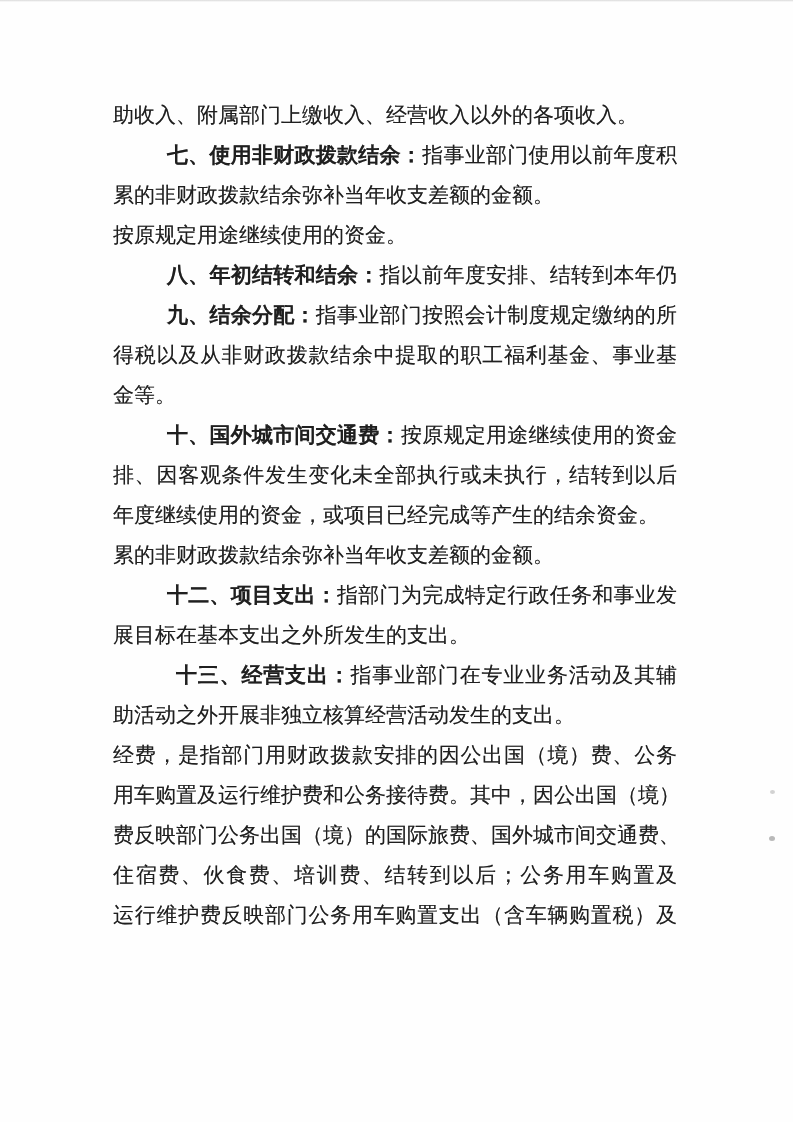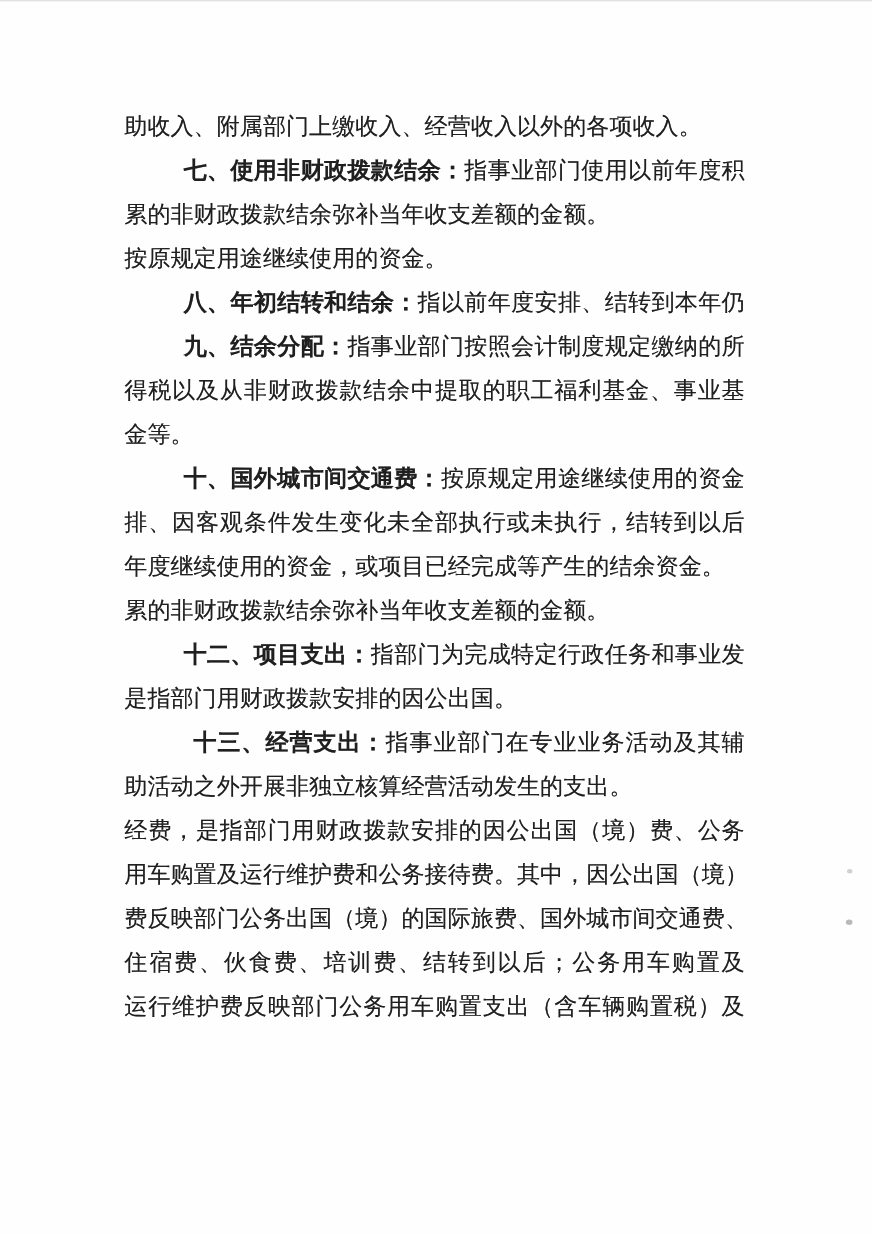--- a/index.html
+++ b/index.html
@@ -94,21 +94,21 @@
     <div class="line justify"><span>得税以及从非财政拨款结余中提取的职工福利基金、事业基</span></div>
     <div class="line"><span>金等。</span></div>
 
     <div class="line indent justify"><span class="b">十、国外城市间交通费：</span><span>按原规定用途继续使用的资金</span></div>
     <div class="line justify"><span>排、因客观条件发生变化未全部执行或未执行，结转到以后</span></div>
     <div class="line"><span>年度继续使用的资金，或项目已经完成等产生的结余资金。</span></div>
 
     <div class="line"><span>累的非财政拨款结余弥补当年收支差额的金额。</span></div>
 
     <div class="line indent justify"><span class="b">十二、项目支出：</span><span>指部门为完成特定行政任务和事业发</span></div>
-    <div class="line"><span>是指部门用财政拨款安排的因公出国。</span></div>
+    <div class="line"><span>展目标在基本支出之外所发生的支出。</span></div>
 
     <div class="line indent-more justify"><span class="b">十三、经营支出：</span><span>指事业部门在专业业务活动及其辅</span></div>
     <div class="line"><span>助活动之外开展非独立核算经营活动发生的支出。</span></div>
 
     <div class="line justify"><span>经费，是指部门用财政拨款安排的因公出国（境）费、公务</span></div>
     <div class="line justify"><span>用车购置及运行维护费和公务接待费。其中，因公出国（境）</span></div>
     <div class="line justify"><span>费反映部门公务出国（境）的国际旅费、国外城市间交通费、</span></div>
     <div class="line justify"><span>住宿费、伙食费、培训费、结转到以后；公务用车购置及</span></div>
     <div class="line justify"><span>运行维护费反映部门公务用车购置支出（含车辆购置税）及</span></div>
   </main>

